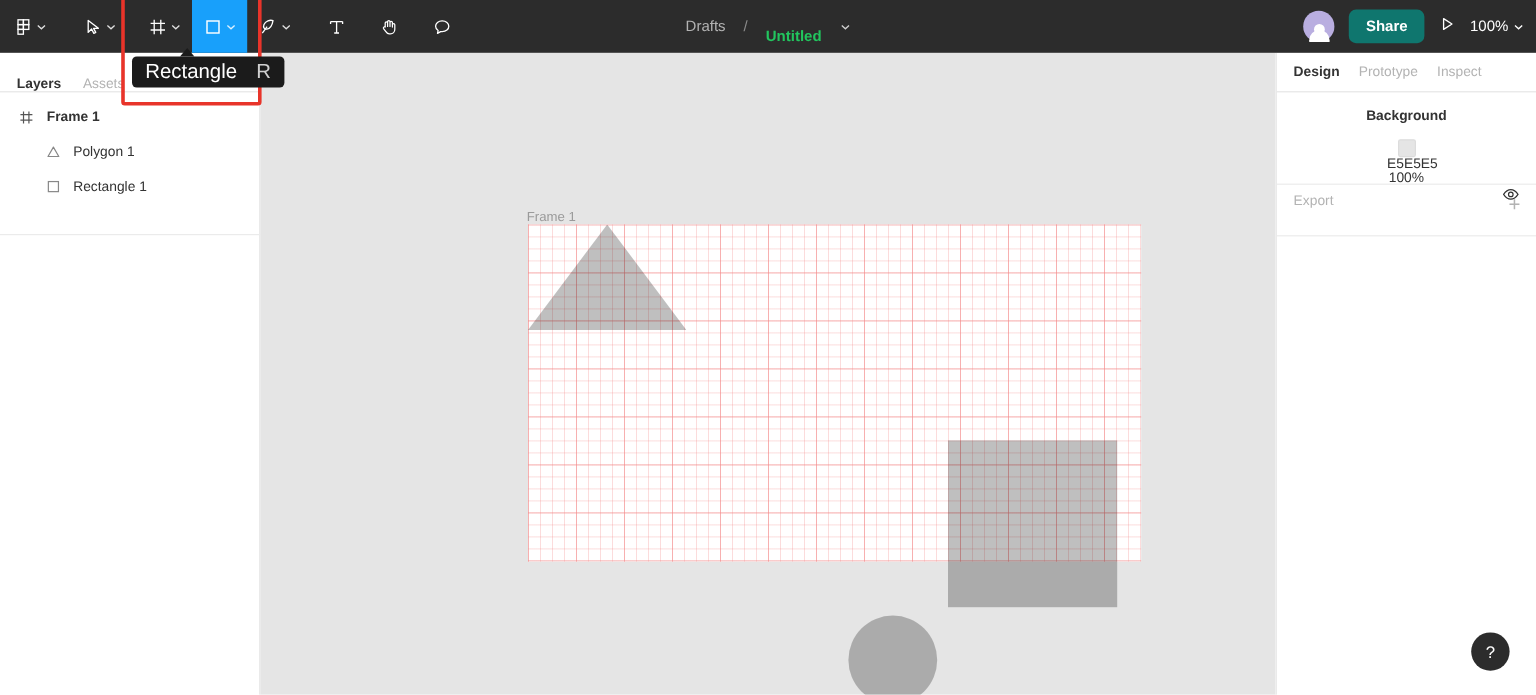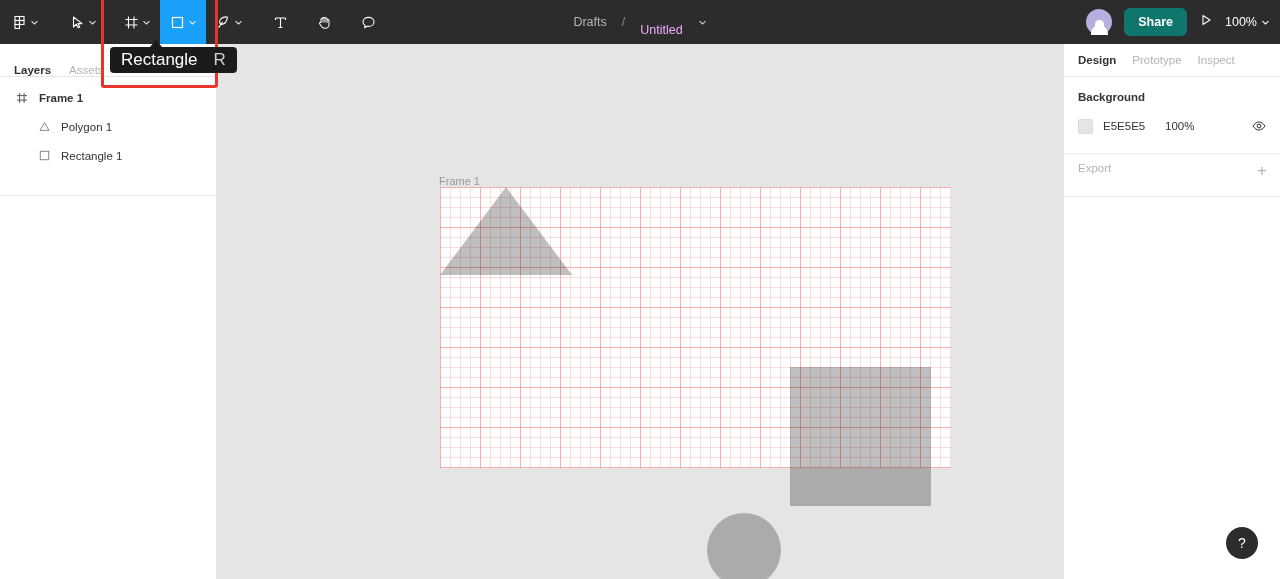--- a/index.html
+++ b/index.html
@@ -36,21 +36,21 @@
   #tb-left { display: flex; align-items: center; padding-left: 2px; }
   #tb-center {
     position: absolute; left: 0; right: 0; top: 0; height: 44px;
     display: flex; align-items: center; justify-content: center;
     gap: 15px; pointer-events: none;
     font-size: 12.5px;
   }
   #tb-center > * { pointer-events: auto; }
   .crumb-drafts { color: #b3b3b3; }
   .crumb-sep { color: #8c8c8c; }
-  .crumb-file { color: #f0abfc; font-weight: normal; margin-top: 16px; }
+  .crumb-file { color: #22c55e; font-weight: bold; margin-top: 16px; }
 
   #tb-right {
     position: absolute; right: 10px; top: 0; height: 44px;
     display: flex; align-items: center; gap: 12px;
   }
   #avatar {
     width: 26px; height: 26px; border-radius: 50%;
     background: #b9aee0;
     display: flex; align-items: flex-end; justify-content: center;
     overflow: hidden;
@@ -161,26 +161,26 @@
   }
   #right-tabs {
     height: 33px; display: flex; align-items: center;
     gap: 16px; padding: 0 14px;
     border-bottom: 1px solid #e5e5e5;
   }
   .rtab { font-size: 11.5px; cursor: pointer; }
   .rtab.sel { color: #333; font-weight: bold; }
   .rtab.unsel { color: #b3b3b3; }
 
-  #bg-section { padding: 14px 14px 0 14px; }
+  #bg-section { padding: 14px 14px 0 14px; text-align: center; }
   #bg-title { font-size: 11.5px; font-weight: bold; color: #333; }
   #bg-row {
     margin-top: 13px;
     display: flex; align-items: center;
-    height: 20px; font-size: 11.5px; color: #333;
+    height: 20px; font-size: 11.5px; color: #333; flex-direction: column;
   }
   #bg-swatch {
     width: 15px; height: 15px;
     background: #e5e5e5; border: 1px solid #dcdcdc;
     border-radius: 2px; flex: none;
   }
   #bg-hex { margin-left: 10px; width: 62px; }
   #bg-opacity { width: 46px; }
   #bg-eye { margin-left: auto; color: #333; cursor: pointer; display: flex; }
   #right-divider {

